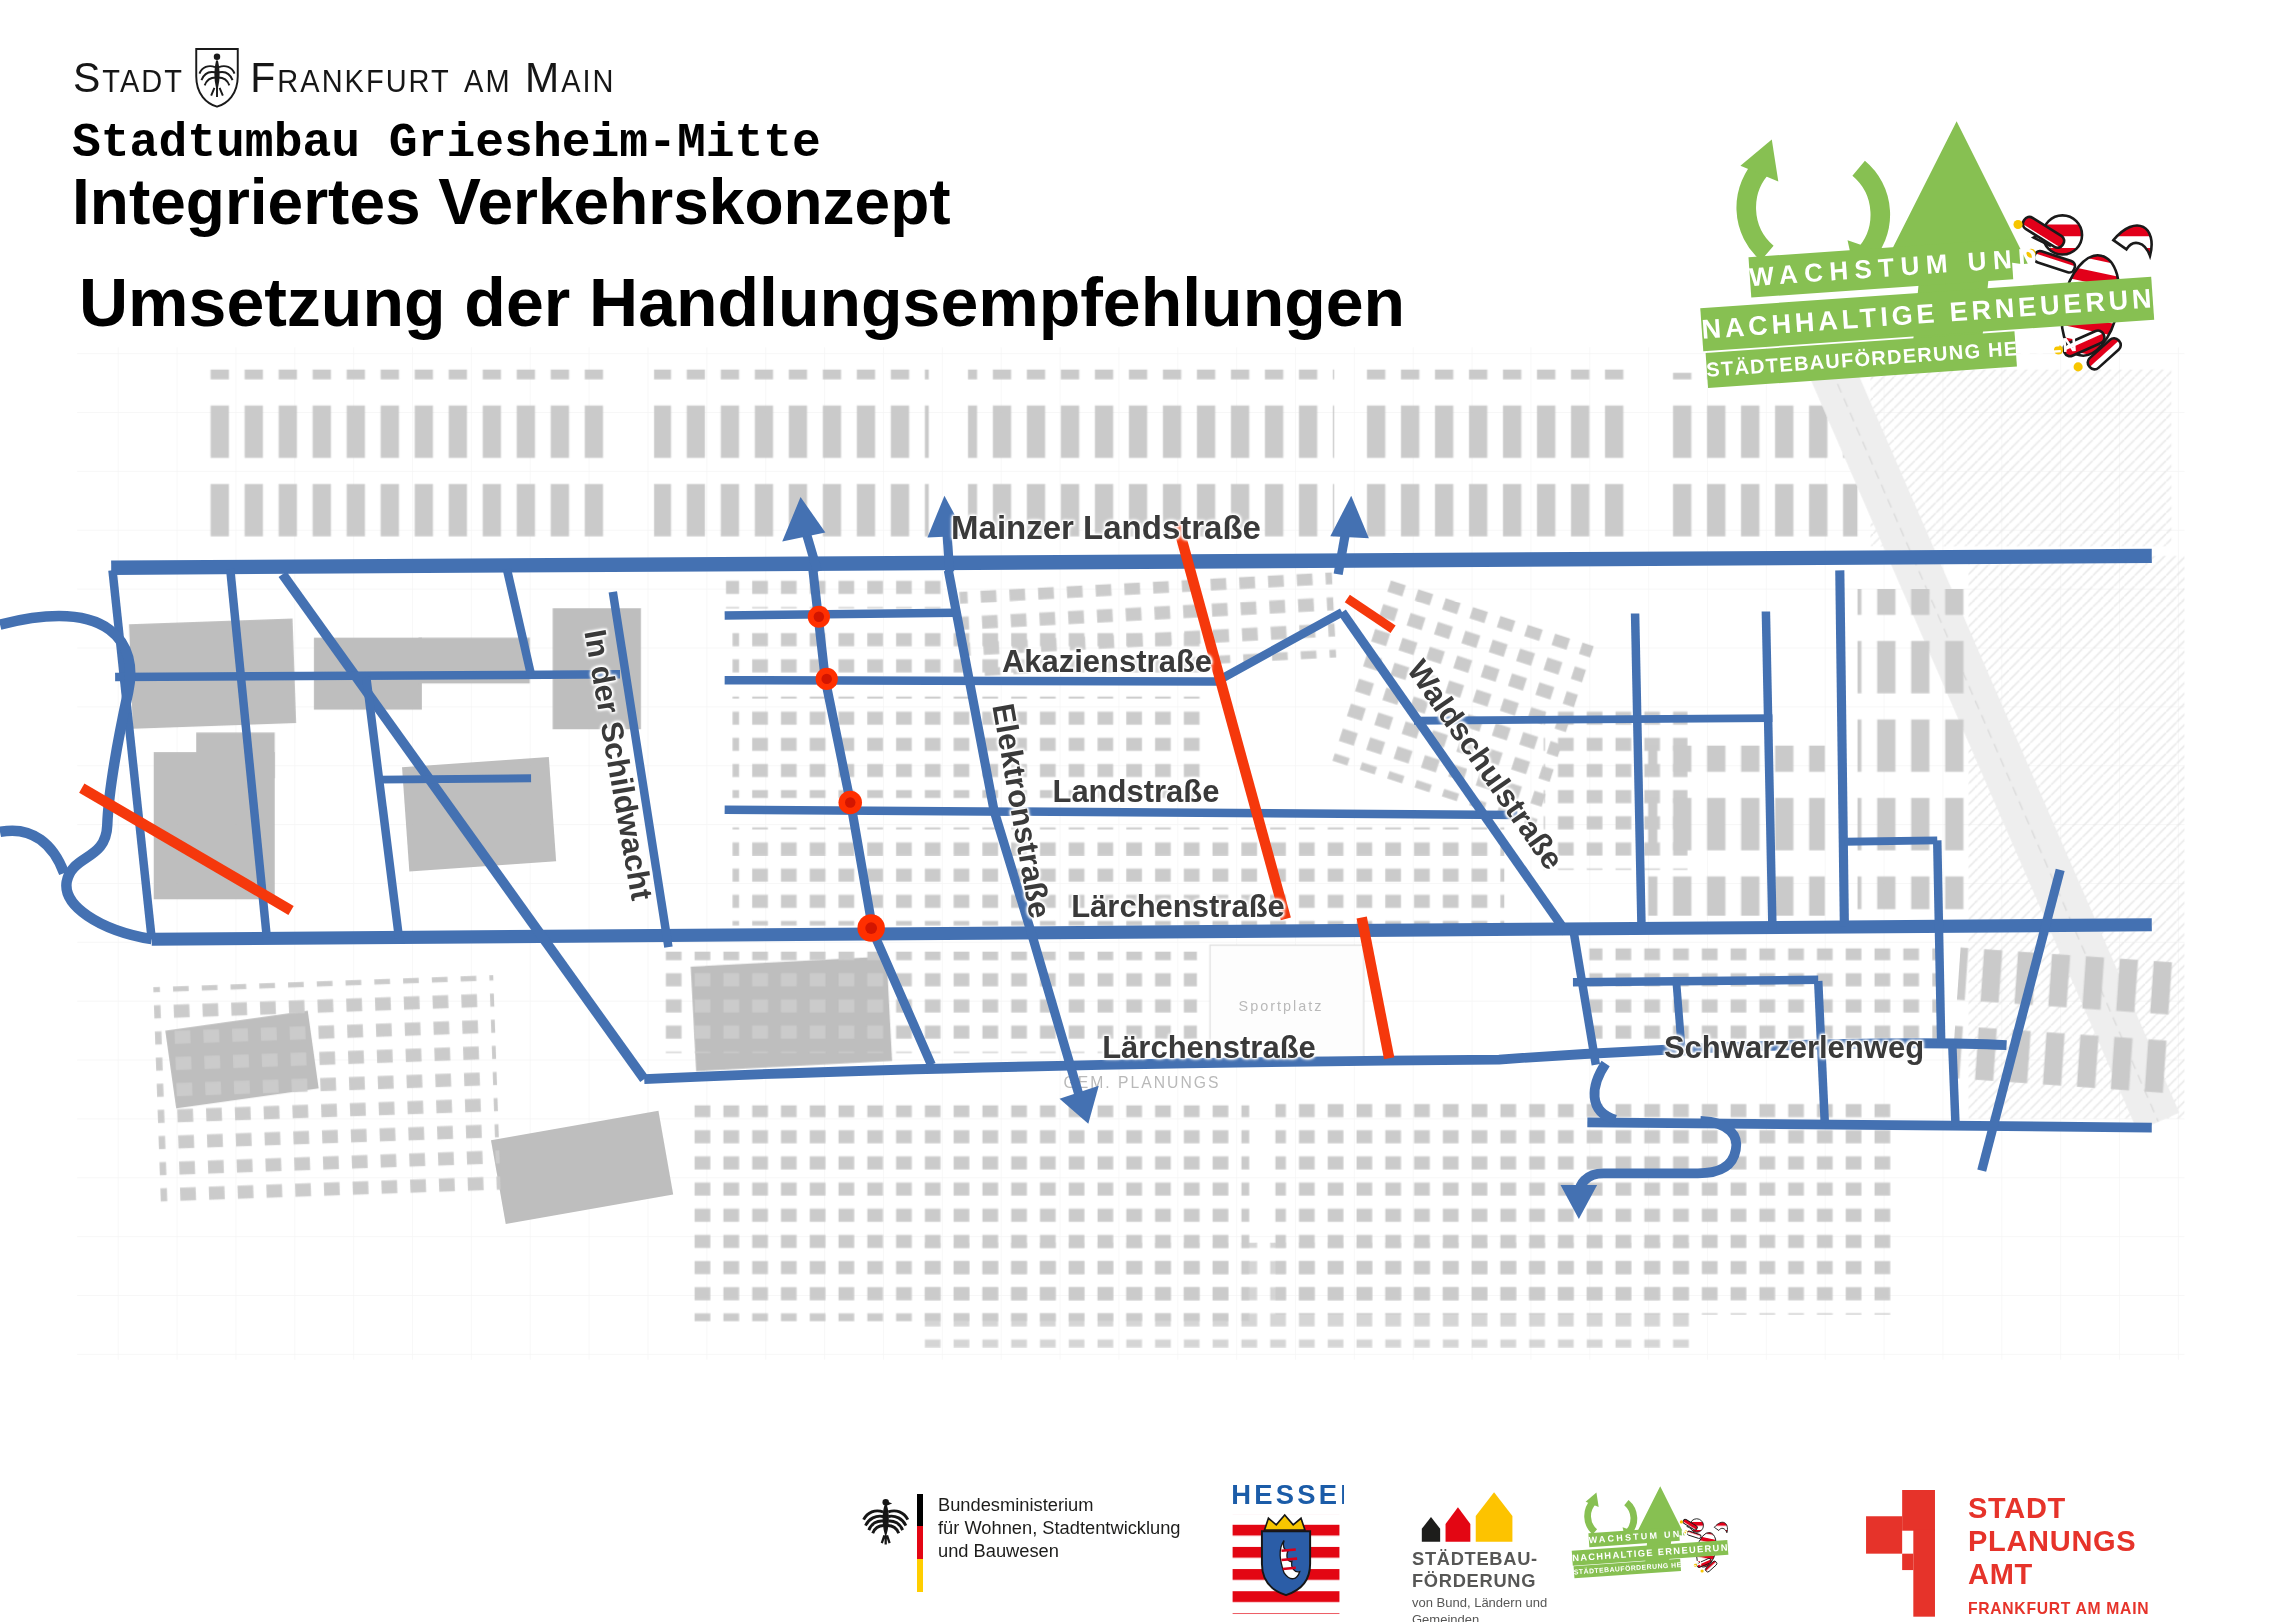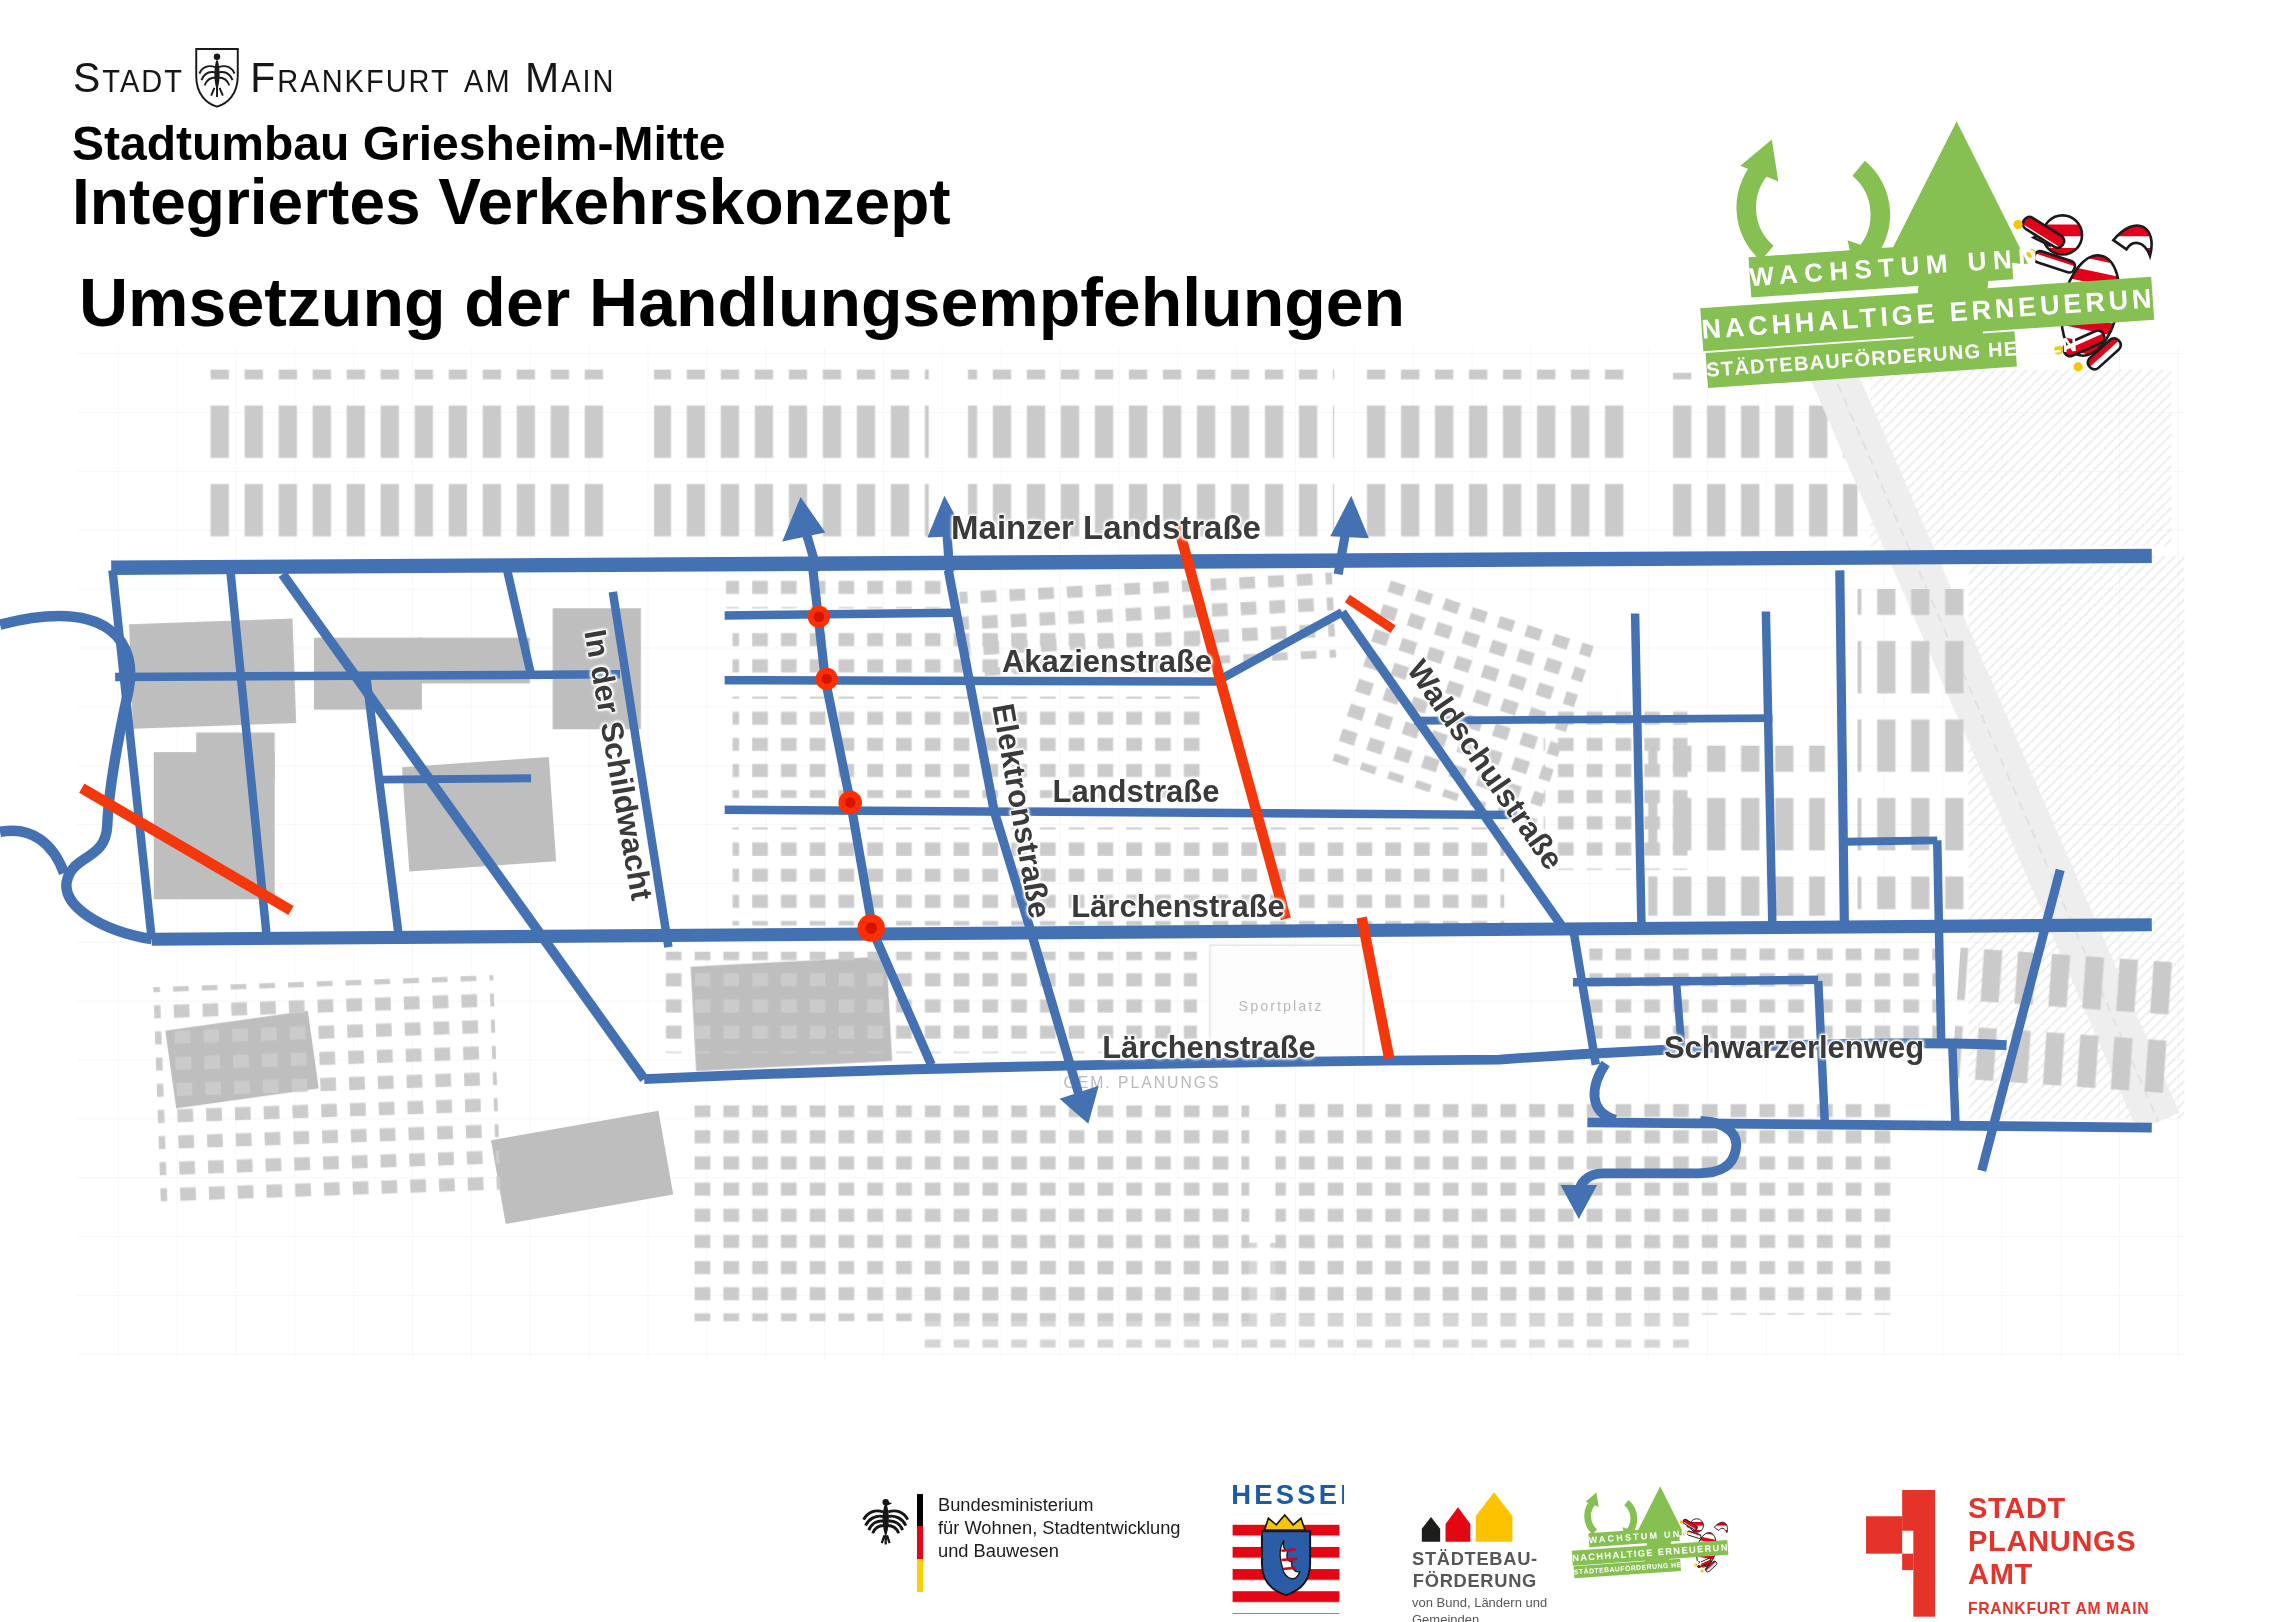--- a/index.html
+++ b/index.html
@@ -4,21 +4,21 @@
 <style>
   html,body{margin:0;padding:0;background:#fff;}
   #page{position:relative;width:2295px;height:1622px;background:#fff;overflow:hidden;
         font-family:"Liberation Sans",sans-serif;}
   
   .citylogo{position:absolute;left:73px;top:41px;height:72px;display:flex;align-items:center;
             color:#161616;}
   .citylogo .word{font-variant:small-caps;font-size:41px;letter-spacing:2px;font-weight:400;
                   transform:scaleY(1.05);}
   .citylogo svg{margin:0 9.2px;}
-  .h-sub   {position:absolute;left:72px;top:116px;font-size:48px;font-weight:bold;color:#000;}
+  .h-sub   {position:absolute;left:72px;top:116px;font-size:48px;font-weight:bold;color:#000;font-family:Liberation Mono, monospace;}
   .h-title {position:absolute;left:72px;top:165px;font-size:64px;font-weight:bold;color:#000;}
   .h-title2{position:absolute;left:72px;top:263px;font-size:68px;font-weight:bold;color:#000;margin-left:7px;}
   
   .badge{position:absolute;width:517px;height:307px;z-index:30;}
   #badge-big{left:1672px;top:103px;}
   #badge-small{left:1562px;top:1480px;transform:scale(.345);transform-origin:0 0;}
   .badge svg.art{position:absolute;left:0;top:0;width:517px;height:307px;}
   .bn{position:absolute;color:#fff;font-weight:bold;text-align:center;white-space:nowrap;
       transform:rotate(-4deg);}
   .bn1{left:77px;top:145px;width:263px;height:41px;line-height:41px;font-size:26px;letter-spacing:6.5px;}
@@ -36,21 +36,21 @@
   .street-label.big{font-size:33px;}
   .street-label.r80{transform:translate(-50%,-50%) rotate(80deg);}
   .street-label.r55{transform:translate(-50%,-50%) rotate(55deg);}
   .base-label{position:absolute;color:#b9b9b9;font-size:15.7px;letter-spacing:2px;z-index:6;
      transform:translate(-50%,-50%);}
   
   .footer-item{position:absolute;}
   .bund-text{position:absolute;left:938px;top:1493px;font-size:18.3px;line-height:23px;color:#1d1d1b;}
   .flagbar{position:absolute;left:917px;top:1494px;width:5.9px;height:98px;
            background:linear-gradient(#000 0 33%,#E30613 33% 66%,#FFCE00 66%);}
-  .sbf-t1{position:absolute;left:1412px;top:1548px;font-size:18.3px;font-weight:bold;color:#575756;line-height:21.6px;letter-spacing:0.7px;text-align:center;}
+  .sbf-t1{position:absolute;left:1412px;top:1548px;font-size:18.3px;font-weight:bold;color:#575756;line-height:21.6px;letter-spacing:0.7px;}
   .sbf-t2{position:absolute;left:1412px;top:1594px;font-size:13px;color:#575756;line-height:17px;}
   .stpa-text{position:absolute;left:1968px;top:1492px;color:var(--stpa-red,#E6332A);font-weight:bold;
              font-size:29px;line-height:33px;letter-spacing:0.7px;}
   .stpa-sub{position:absolute;left:1968px;top:1600px;color:var(--stpa-red,#E6332A);font-weight:bold;
             font-size:15.7px;letter-spacing:0.7px;}
 </style>
 </head>
 <body>
 
 <svg width="0" height="0" style="position:absolute">

